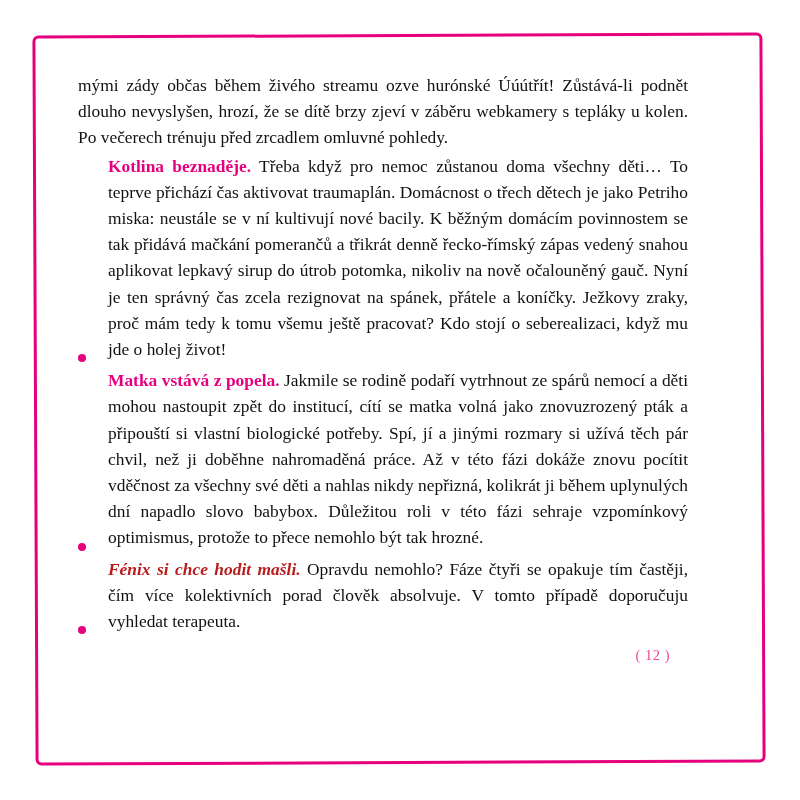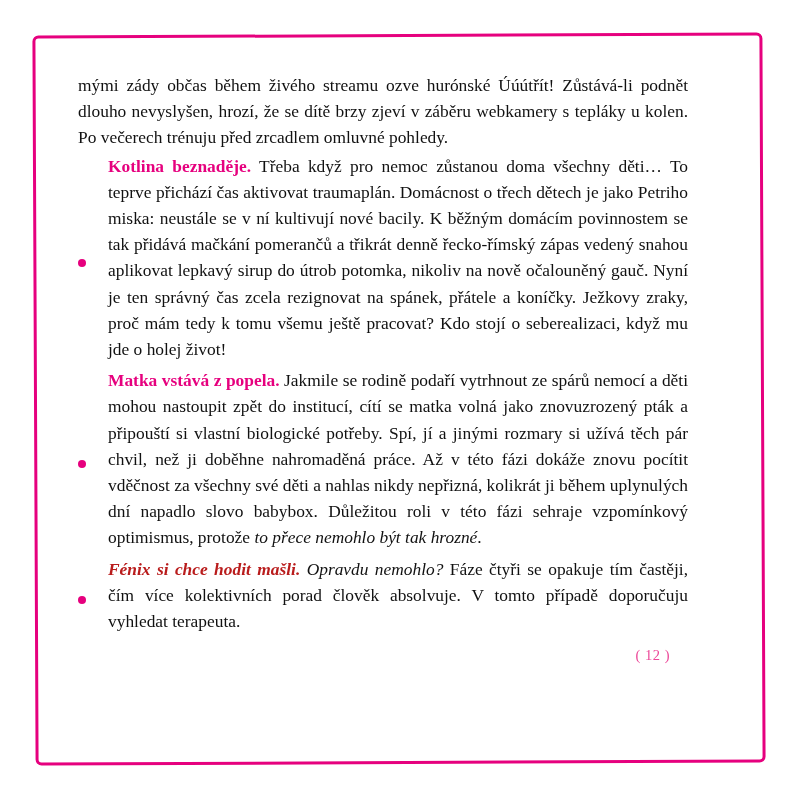--- a/index.html
+++ b/index.html
@@ -64,21 +64,21 @@
     text-indent: 30px;
   }
   
   .bullet-item {
     position: relative;
     padding-left: 0;
     margin-top: 2px;
   }
   .bullet-row {
     display: flex;
-    align-items: center;
+    align-items: flex-end;
   }
   .bullet-dot {
     flex: 0 0 auto;
     width: 30px;
     padding-top: 11px;
     box-sizing: border-box;
   }
   .bullet-dot span {
     display: block;
     width: 8px;
@@ -87,21 +87,20 @@
     background: #e6007e;
   }
   .bullet-text {
     flex: 1 1 auto;
   }
   .lead {
     color: #e6007e;
     font-weight: bold;
   }
   .italic {
-    font-style: italic;
   }
   .lead-italic {
     color: #b91c1c;
     font-weight: bold;
     font-style: italic;
   }
   .page-number {
     position: absolute;
     right: 18px;
     bottom: 48px;

